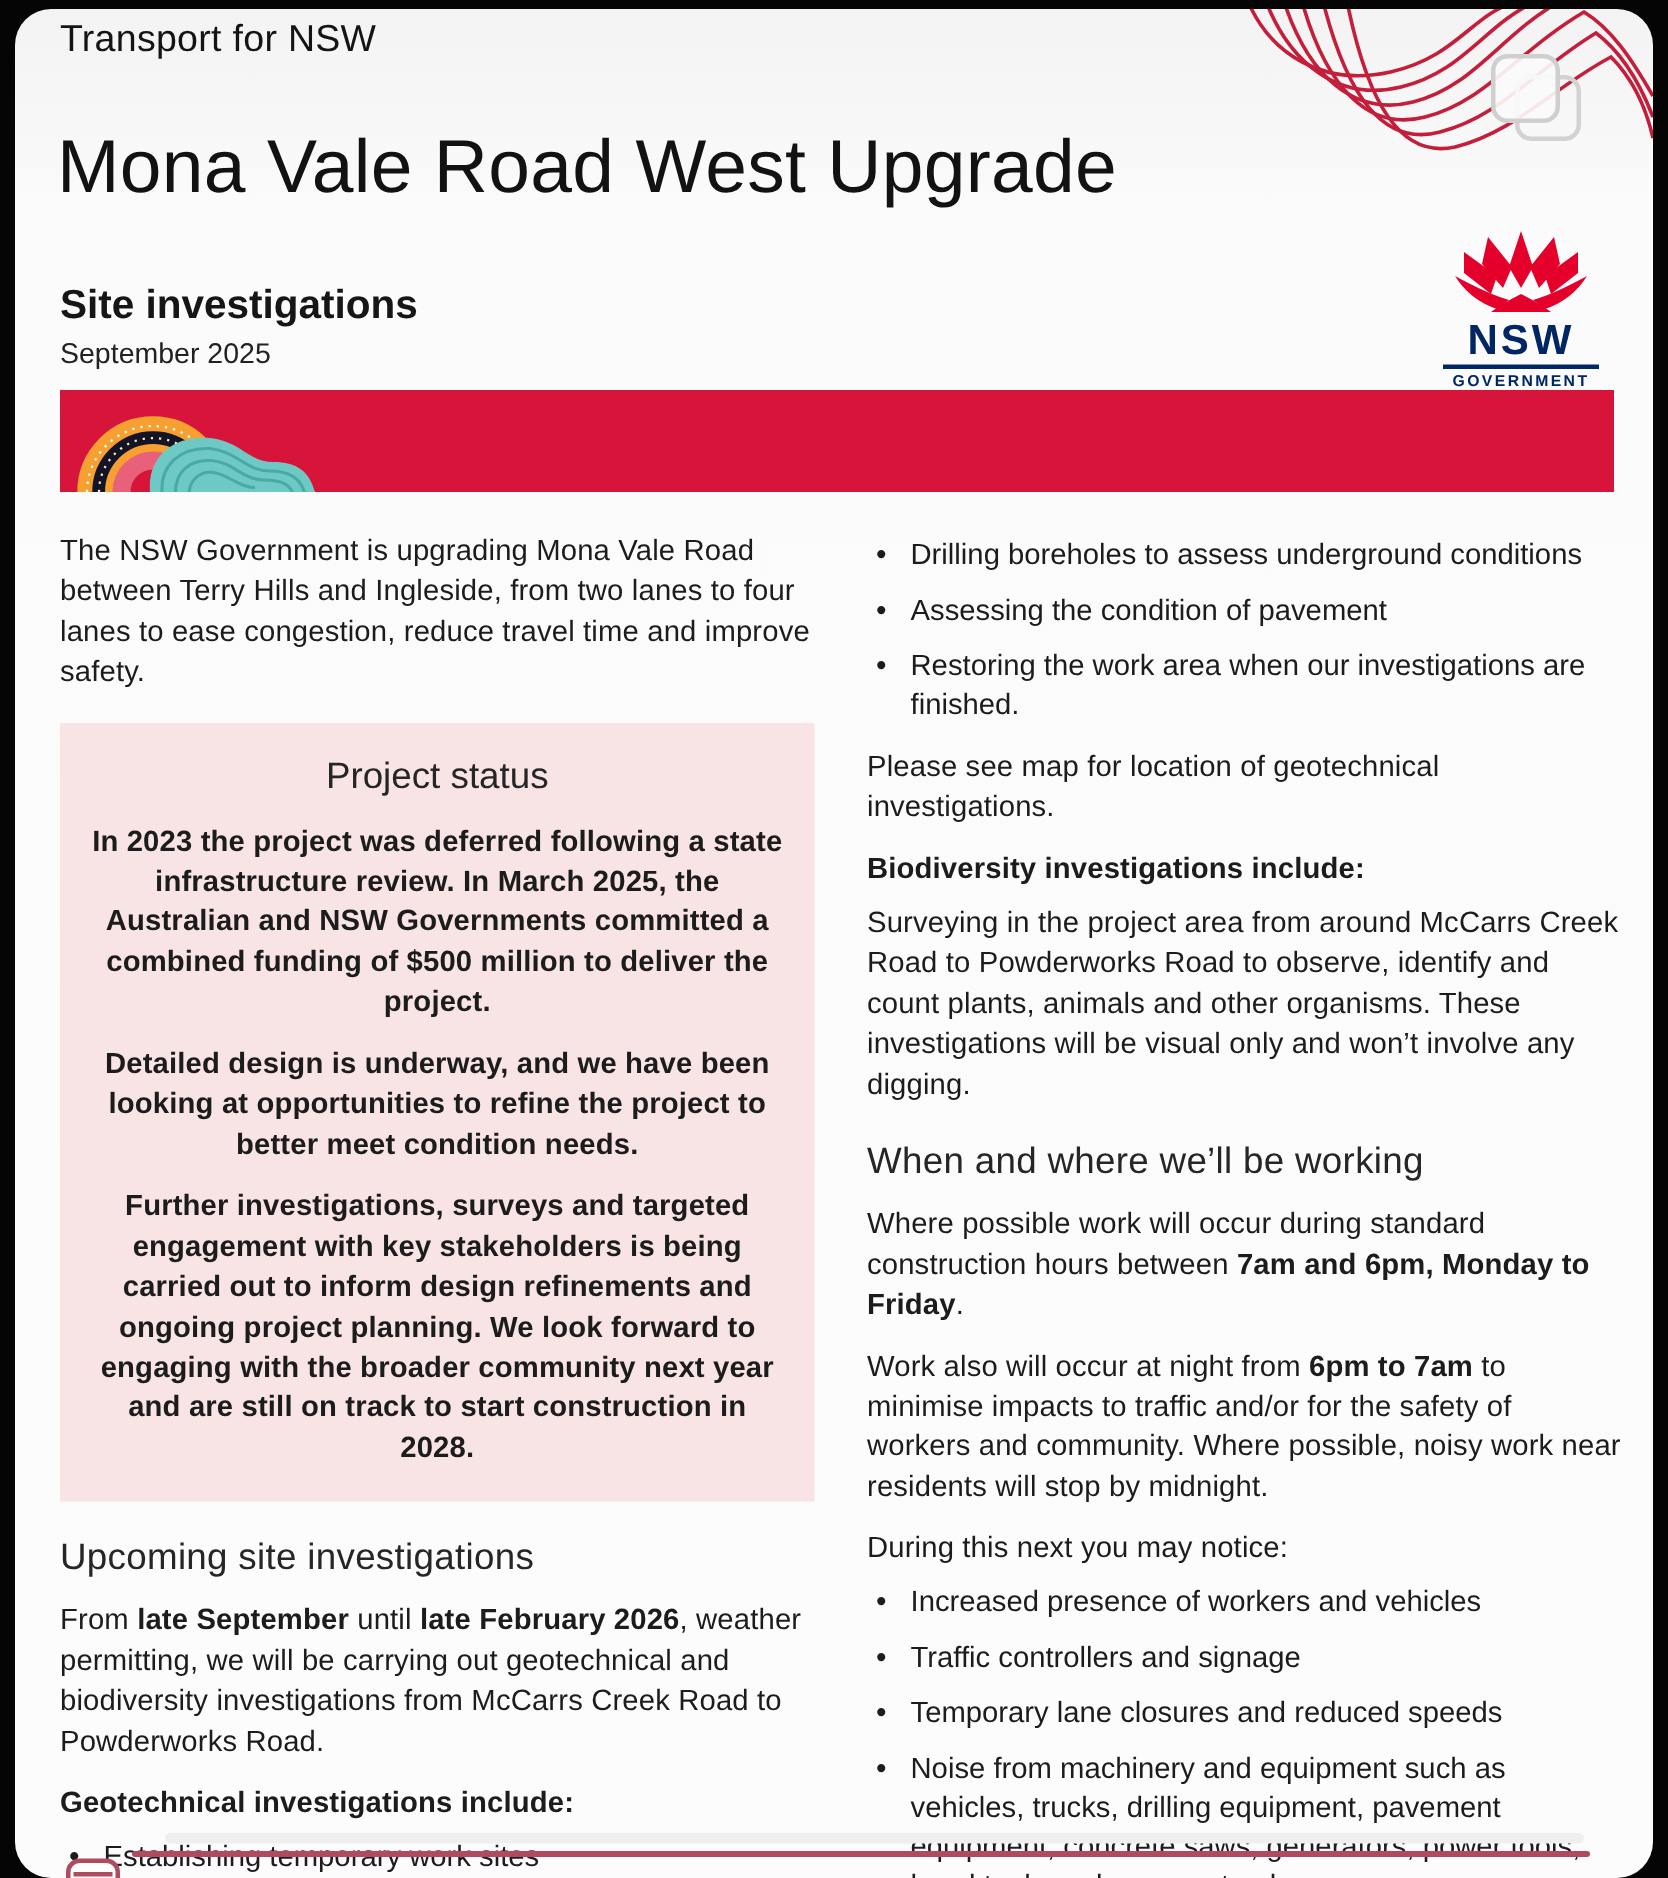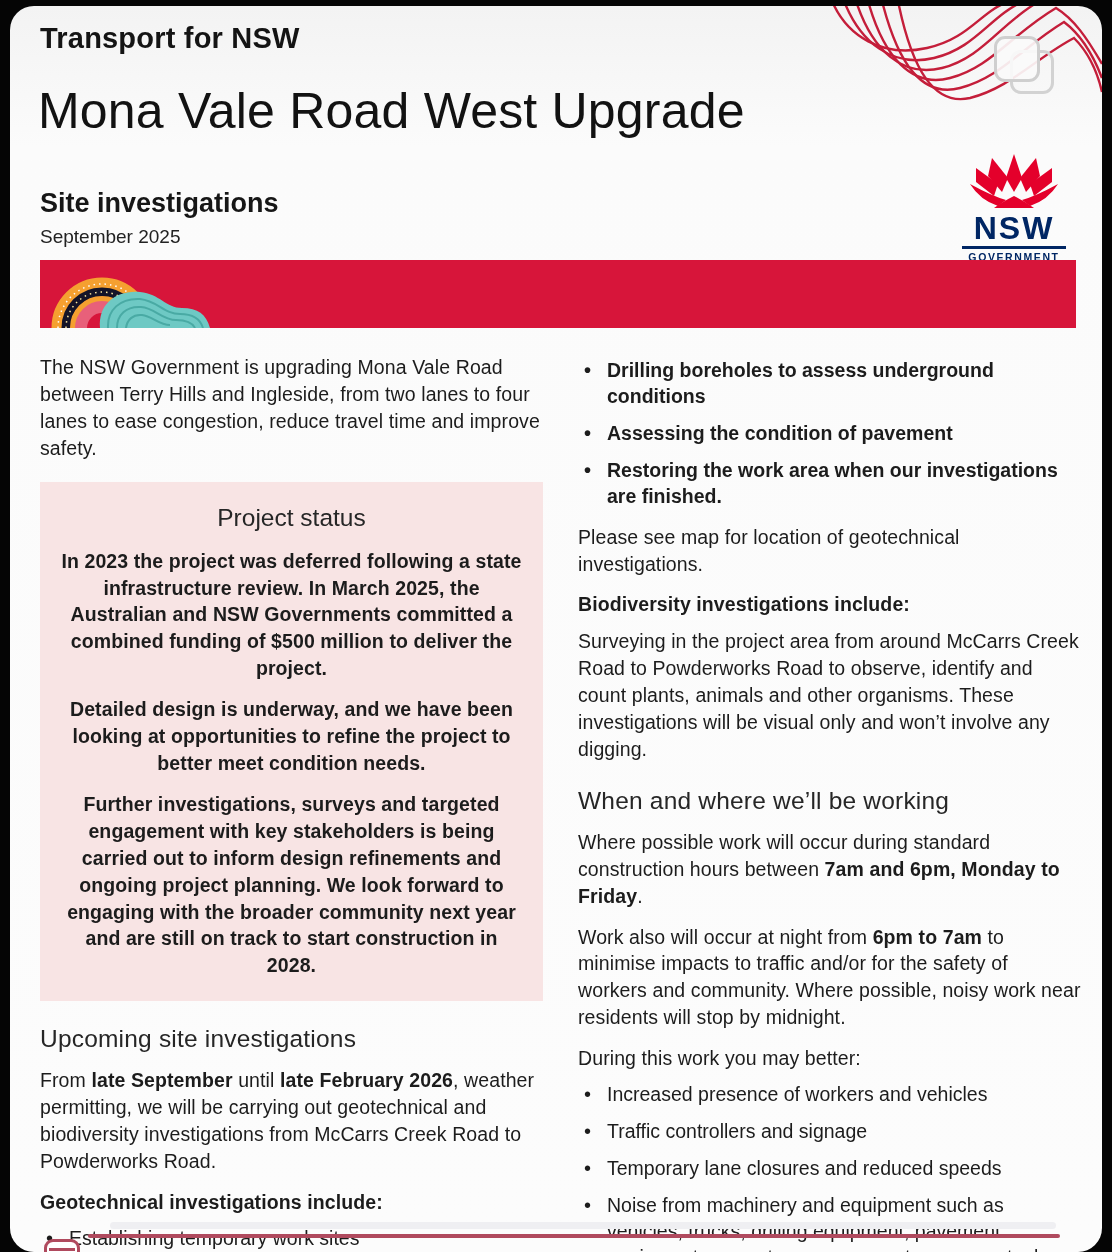--- a/index.html
+++ b/index.html
@@ -16,27 +16,27 @@
     border-radius:24px;overflow:hidden;
   }
   
   .waves{position:absolute;top:0;right:0;width:290px;height:140px;pointer-events:none;}
   .waves path{fill:none;stroke:#c41e3a;stroke-width:2.4px;}
   
   .copy-btn{position:absolute;top:30px;right:46px;width:62px;height:58px;cursor:pointer;}
   .copy-back{position:absolute;left:16px;top:14px;width:38px;height:38px;border:3px solid #d2d2d2;border-radius:11px;}
   .copy-front{position:absolute;left:0;top:0;width:40px;height:40px;border:3px solid #cfcfcf;border-radius:11px;background:rgba(250,250,250,.92);}
   
-  .brand{position:absolute;left:30px;top:16px;font-size:29px;font-weight:700;color:#141414;letter-spacing:.2px;}
+  .brand{position:absolute;left:30px;top:6px;font-size:25px;font-weight:400;color:#141414;letter-spacing:.2px;}
   .title{position:absolute;left:28px;top:76px;font-size:50px;font-weight:400;color:#121212;letter-spacing:.2px;}
   .subtitle{position:absolute;left:30px;top:182px;font-size:27px;font-weight:700;color:#161616;}
   .date{position:absolute;left:30px;top:220px;font-size:19px;color:#222;}
   
   .nsw-logo{position:absolute;right:32px;top:146px;width:112px;height:106px;text-align:center;}
-  .nsw-logo .nsw-word{font-size:32px;font-weight:800;color:#002664;letter-spacing:2px;line-height:1;margin-top:-2px;}
+  .nsw-logo .nsw-word{font-size:28px;font-weight:800;color:#002664;letter-spacing:2px;line-height:1;margin-top:-2px;}
   .nsw-logo .gov-word{font-size:10.5px;font-weight:700;color:#002664;letter-spacing:1.6px;border-top:3px solid #002664;padding-top:2px;margin:2px 4px 0 4px;}
   
   .banner{
     position:absolute;left:30px;top:254px;width:1036px;height:68px;
     background:#d7153a;display:flex;align-items:center;overflow:hidden;
   }
   .banner-art{flex:0 0 196px;height:68px;position:relative;}
   .banner-text{color:#fff;font-size:17.5px;font-weight:700;line-height:1.45;width:810px;padding-left:18px;letter-spacing:.1px;}
   
   .col{position:absolute;top:348px;width:503px;color:#1c1c1c;}
@@ -136,34 +136,34 @@
     <h2>Upcoming site investigations</h2>
     <p><span>From </span><span class="b">late September</span><span> until </span><span class="b">late February 2026</span><span>, weather permitting, we will be carrying out geotechnical and biodiversity investigations from McCarrs Creek Road to Powderworks Road.</span></p>
     <p class="runin">Geotechnical investigations include:</p>
     <ul>
       <li>Establishing temporary work sites</li>
 
     </ul>
   </div>
 
   <div class="col col-right">
-    <ul style="margin-top:4px;font-weight:bold;">
+    <ul style="margin-top:4px;">
       <li>Drilling boreholes to assess underground conditions</li>
       <li>Assessing the condition of pavement</li>
       <li>Restoring the work area when our investigations are finished.</li>
     </ul>
     <p>Please see map for location of geotechnical investigations.</p>
     <p class="runin">Biodiversity investigations include:</p>
     <p>Surveying in the project area from around McCarrs Creek Road to Powderworks Road to observe, identify and count plants, animals and other organisms. These investigations will be visual only and won’t involve any digging.</p>
 
     <h2>When and where we’ll be working</h2>
     <p><span>Where possible work will occur during standard construction hours between </span><span class="b">7am and 6pm, Monday to Friday</span><span>.</span></p>
     <p><span>Work also will occur at night from </span><span class="b">6pm to 7am</span><span> to minimise impacts to traffic and/or for the safety of workers and community. Where possible, noisy work near residents will stop by midnight.</span></p>
 
-    <p style="margin-bottom:10px;">During this work you may better:</p>
+    <p style="margin-bottom:10px;">During this next you may notice:</p>
     <ul>
       <li>Increased presence of workers and vehicles</li>
       <li>Traffic controllers and signage</li>
       <li>Temporary lane closures and reduced speeds</li>
       <li>Noise from machinery and equipment such as vehicles, trucks, drilling equipment, pavement equipment, concrete saws, generators, power tools, hand tools and vacuum trucks.</li>
     </ul>
   </div>
 
   <div class="footer-soft"></div>
   <div class="footer-rule"></div>

